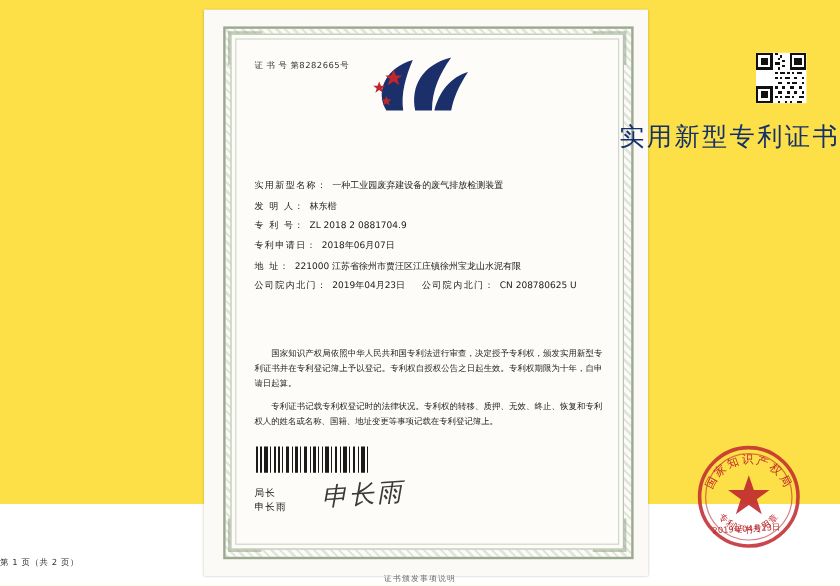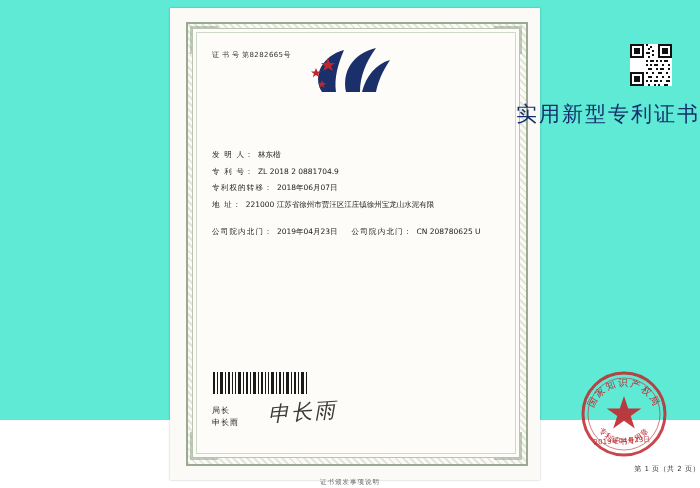--- a/index.html
+++ b/index.html
@@ -11,21 +11,21 @@
     width: 700px;
     height: 488px;
     overflow: hidden;
     font-family: "DejaVu Sans", "Liberation Sans", sans-serif;
   }
 
   .page {
     position: relative;
     width: 700px;
     height: 420px;
-    background: #5eead4;
+    background: #fde047;
   }
 
   
   .scan {
     position: absolute;
     left: 170px;
     top: 8px;
     width: 370px;
     height: 472px;
     background: #fbfaf6;
@@ -224,21 +224,21 @@
     font-size: 7px;
     color: #b52a2a;
     transform: rotate(-3deg);
   }
 
   
   .page-no {
     position: absolute;
     left: 0; right: 0;
     top: 464px;
-    text-align: right;
+    text-align: left;
     font-size: 7px;
     color: #333;
     letter-spacing: 0.5px;
   }
   .bottom-note {
     position: absolute;
     left: 0; right: 0;
     top: 478px;
     text-align: center;
     font-size: 6.5px;
@@ -335,53 +335,61 @@
         <polygon points="14,26 15.4,29.5 19,29.5 16.1,31.7 17.2,35.2 14,33 10.8,35.2 11.9,31.7 9,29.5 12.6,29.5"></polygon>
         <polygon points="20,38 21.2,41 24.2,41 21.8,42.9 22.7,45.9 20,44 17.3,45.9 18.2,42.9 15.8,41 18.8,41"></polygon>
       </g>
     </svg>
   </div>
 
   <div class="title">实用新型专利证书</div>
 
   <div class="fields">
 
+    <div class="field-row">
+      <span class="field-label">实用新型名称：</span>
+      <span class="field-value">一种工业园废弃建设备的废气排放检测装置</span>
+    </div>
 
     <div class="field-row">
       <span class="field-label">发 明 人：</span>
       <span class="field-value">林东楷</span>
     </div>
 
     <div class="field-row">
       <span class="field-label">专 利 号：</span>
       <span class="field-value">ZL 2018 2 0881704.9</span>
     </div>
 
     <div class="field-row">
-      <span class="field-label">专利权的转移：</span>
+      <span class="field-label">专利申请日：</span>
       <span class="field-value">2018年06月07日</span>
     </div>
 
 
     <div class="addr-wrap">
-      <div class="field-row" style="margin-bottom:17px;">
+      <div class="field-row" style="margin-bottom:6px;">
         <span class="field-label">地      址：</span>
         <span class="field-value">221000 江苏省徐州市贾汪区江庄镇徐州宝龙山水泥有限</span>
       </div>
     </div>
 
     <div class="field-row two-col">
       <span class="field-label">公司院内北门：</span>
       <span class="field-value2">2019年04月23日</span>
       <span class="field-label2">公司院内北门：</span>
       <span class="field-value2">CN 208780625 U</span>
     </div>
 
   </div>
 
+  <div class="body-text">
+    <p>国家知识产权局依照中华人民共和国专利法进行审查，决定授予专利权，颁发实用新型专利证书并在专利登记簿上予以登记。专利权自授权公告之日起生效。专利权期限为十年，自申请日起算。</p>
+    <p>专利证书记载专利权登记时的法律状况。专利权的转移、质押、无效、终止、恢复和专利权人的姓名或名称、国籍、地址变更等事项记载在专利登记簿上。</p>
+  </div>
 
   <div class="barcode">
     <svg width="96" height="22" shape-rendering="crispEdges">
       <rect width="96" height="22" fill="#fdfcf8"></rect>
       <g fill="#1a1a1a">
         <rect x="1" y="0" width="2" height="22"></rect>
           <rect x="5" y="0" width="1" height="22"></rect>
         <rect x="8" y="0" width="3" height="22"></rect>
           <rect x="13" y="0" width="1" height="22"></rect>
         <rect x="16" y="0" width="2" height="22"></rect>

